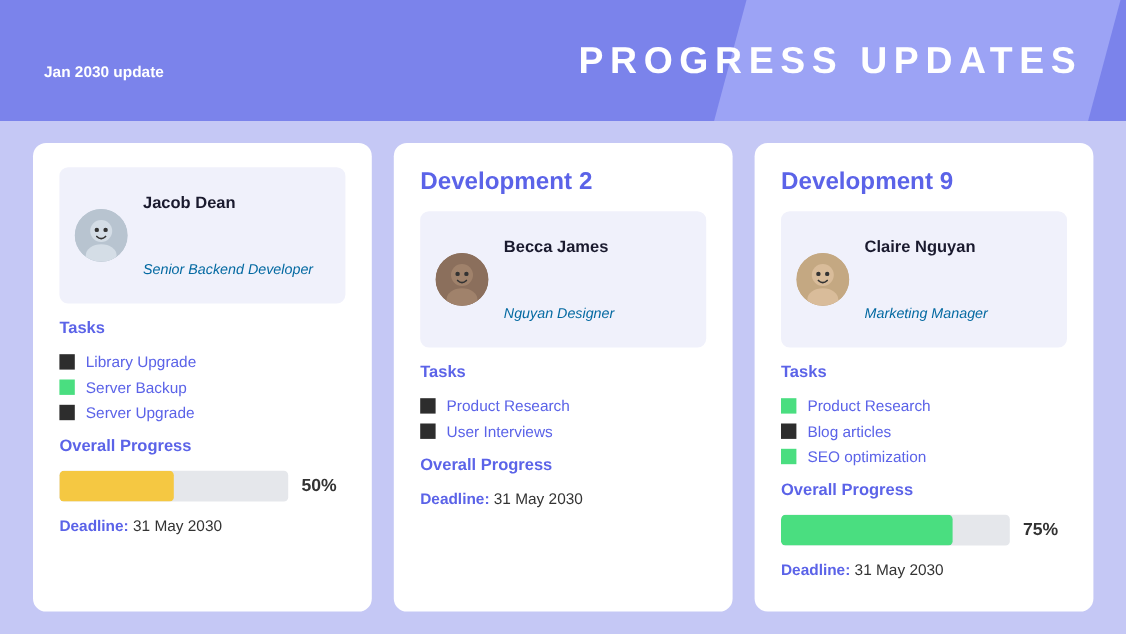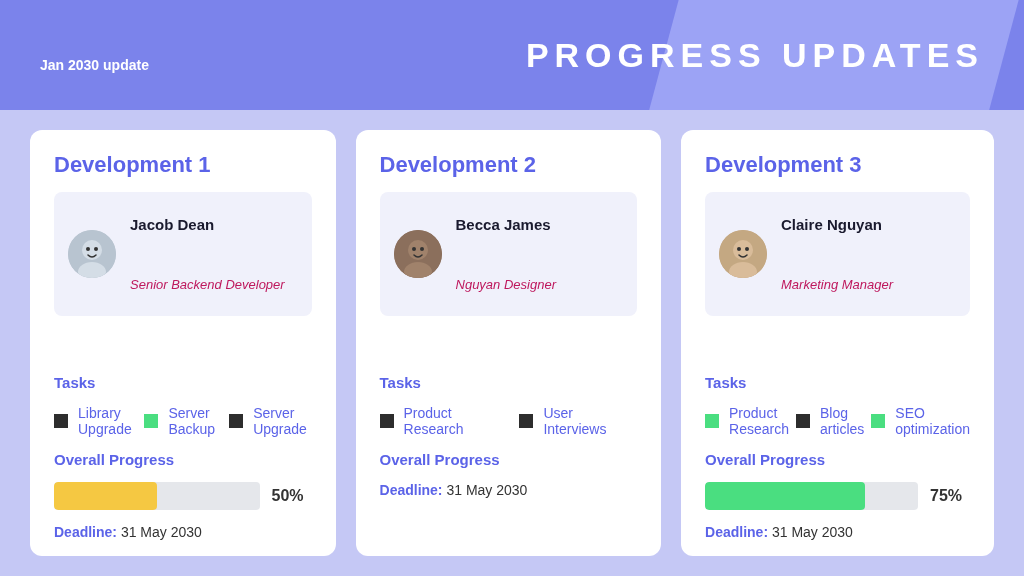--- a/index.html
+++ b/index.html
@@ -108,36 +108,35 @@
     .avatar-3 { background: #c4a882; }
 
     .person-info {}
     .person-name {
       font-weight: 700;
       font-size: 15px;
       color: #1a1a2e;
     }
     .person-role {
       font-size: 13px;
-      color: #be185d;
+      color: #0369a1;
       font-style: italic;
       margin-top: 44px;
     }
 
     
     .tasks-label {
       font-size: 15px;
       font-weight: 700;
       color: #5b63e8;
-      margin-top: 44px;
     }
 
     .task-list {
       display: flex;
-      flex-direction: row;
+      flex-direction: column;
       gap: 7px;
     }
 
     .task-item {
       display: flex;
       align-items: center;
       gap: 10px;
       font-size: 14px;
       color: #5b63e8;
       font-weight: 500;
@@ -205,21 +204,20 @@
 <body>
 
 <div class="header">
   <span class="header-date">Jan 2030 update</span>
   <span class="header-title">PROGRESS UPDATES</span>
 </div>
 
 <div class="cards-container">
 
     <div class="card">
-      <div class="card-title">Development 1</div>
 
       <div class="person-section">
         <div class="avatar avatar-1">
 
     <svg width="48" height="48" viewBox="0 0 48 48" xmlns="http://www.w3.org/2000/svg">
       <circle cx="24" cy="24" r="24" fill="#b8c4d0"></circle>
       <circle cx="24" cy="20" r="10" fill="#d4dde6"></circle>
       <ellipse cx="24" cy="42" rx="14" ry="10" fill="#d4dde6"></ellipse>
       <circle cx="20" cy="19" r="2" fill="#333"></circle>
       <circle cx="28" cy="19" r="2" fill="#333"></circle>
@@ -307,21 +305,21 @@
 
       <div class="progress-label">Overall Progress</div>
 
       <div class="deadline-text">
         <strong>Deadline:</strong>
         <span> 31 May 2030</span>
       </div>
     </div>
 
     <div class="card">
-      <div class="card-title">Development 3</div>
+      <div class="card-title">Development 9</div>
 
       <div class="person-section">
         <div class="avatar avatar-3">
 
     <svg width="48" height="48" viewBox="0 0 48 48" xmlns="http://www.w3.org/2000/svg">
       <circle cx="24" cy="24" r="24" fill="#c4a882"></circle>
       <circle cx="24" cy="20" r="10" fill="#d9bc9a"></circle>
       <ellipse cx="24" cy="42" rx="14" ry="10" fill="#d9bc9a"></ellipse>
       <circle cx="20" cy="19" r="2" fill="#333"></circle>
       <circle cx="28" cy="19" r="2" fill="#333"></circle>

